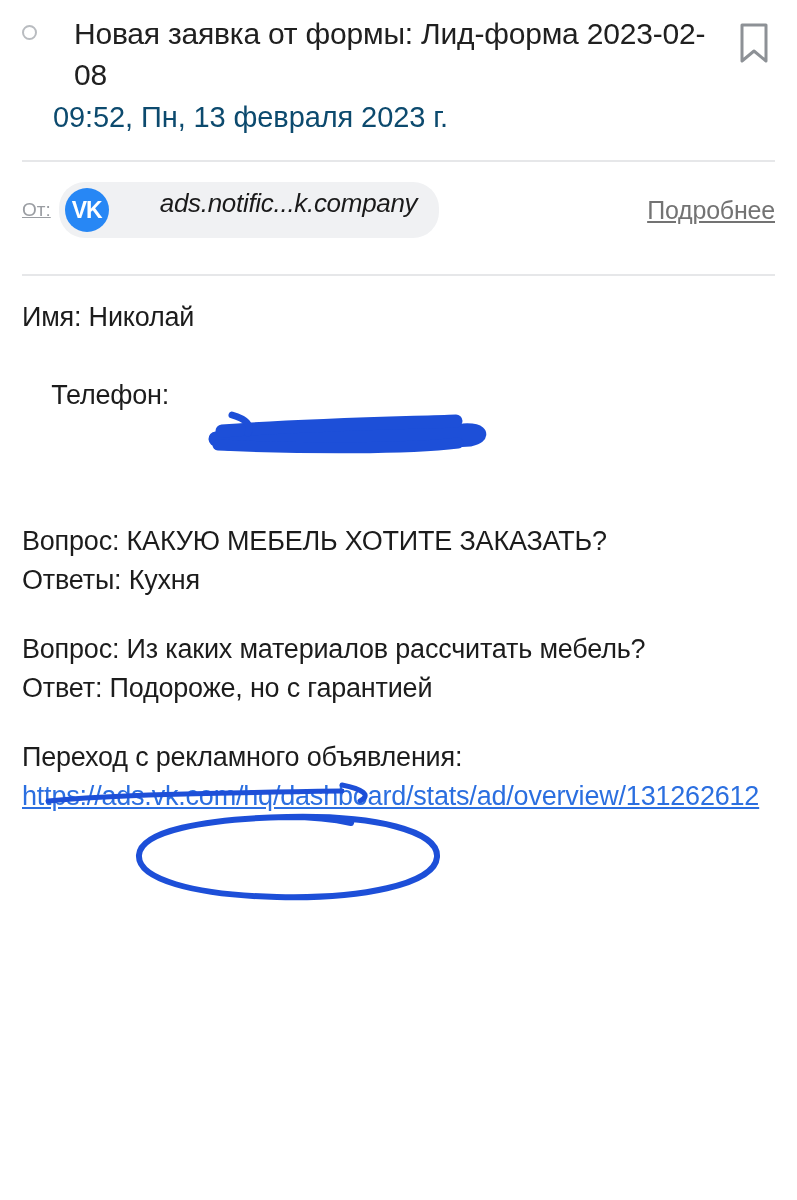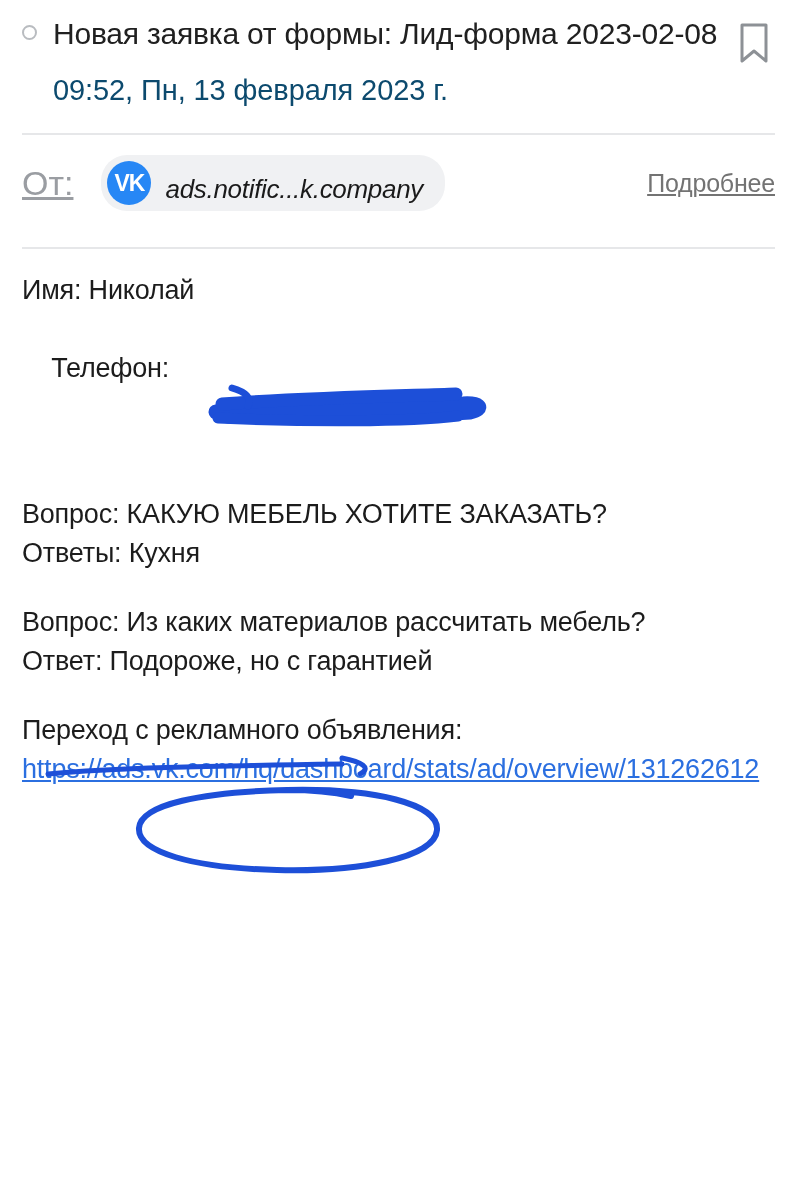--- a/index.html
+++ b/index.html
@@ -18,20 +18,21 @@
   }
 
   
   .mail-header {
     padding: 14px 22px 10px 22px;
     position: relative;
   }
   .subject-row {
     display: flex;
     align-items: flex-start;
+    gap: 21px;
   }
   .unread-dot {
     flex: 0 0 auto;
     width: 15px;
     height: 15px;
     border: 2px solid #b9bcc0;
     border-radius: 50%;
     margin-top: 11px;
     margin-right: 16px;
   }
@@ -63,34 +64,35 @@
     margin: 16px 22px 0 22px;
   }
 
   
   .from-row {
     display: flex;
     align-items: center;
     padding: 20px 22px 20px 22px;
   }
   .from-label {
-    font-size: 34px;
+    font-size: 19px;
     color: #9a9da2;
-    margin-right: 28px;
+    margin-right: 8px;
     flex: 0 0 auto;
     text-decoration: underline;
   }
   .sender-chip {
     display: flex;
-    align-items: flex-end;
+    align-items: flex-start;
     background: #f0f1f3;
     border-radius: 26px;
     padding: 6px 22px 6px 6px;
     flex: 0 0 auto;
     max-width: 480px;
+    gap: 37px;
   }
   .vk-badge {
     width: 44px;
     height: 44px;
     border-radius: 50%;
     background: #2787f5;
     color: #fff;
     display: flex;
     align-items: center;
     justify-content: center;

